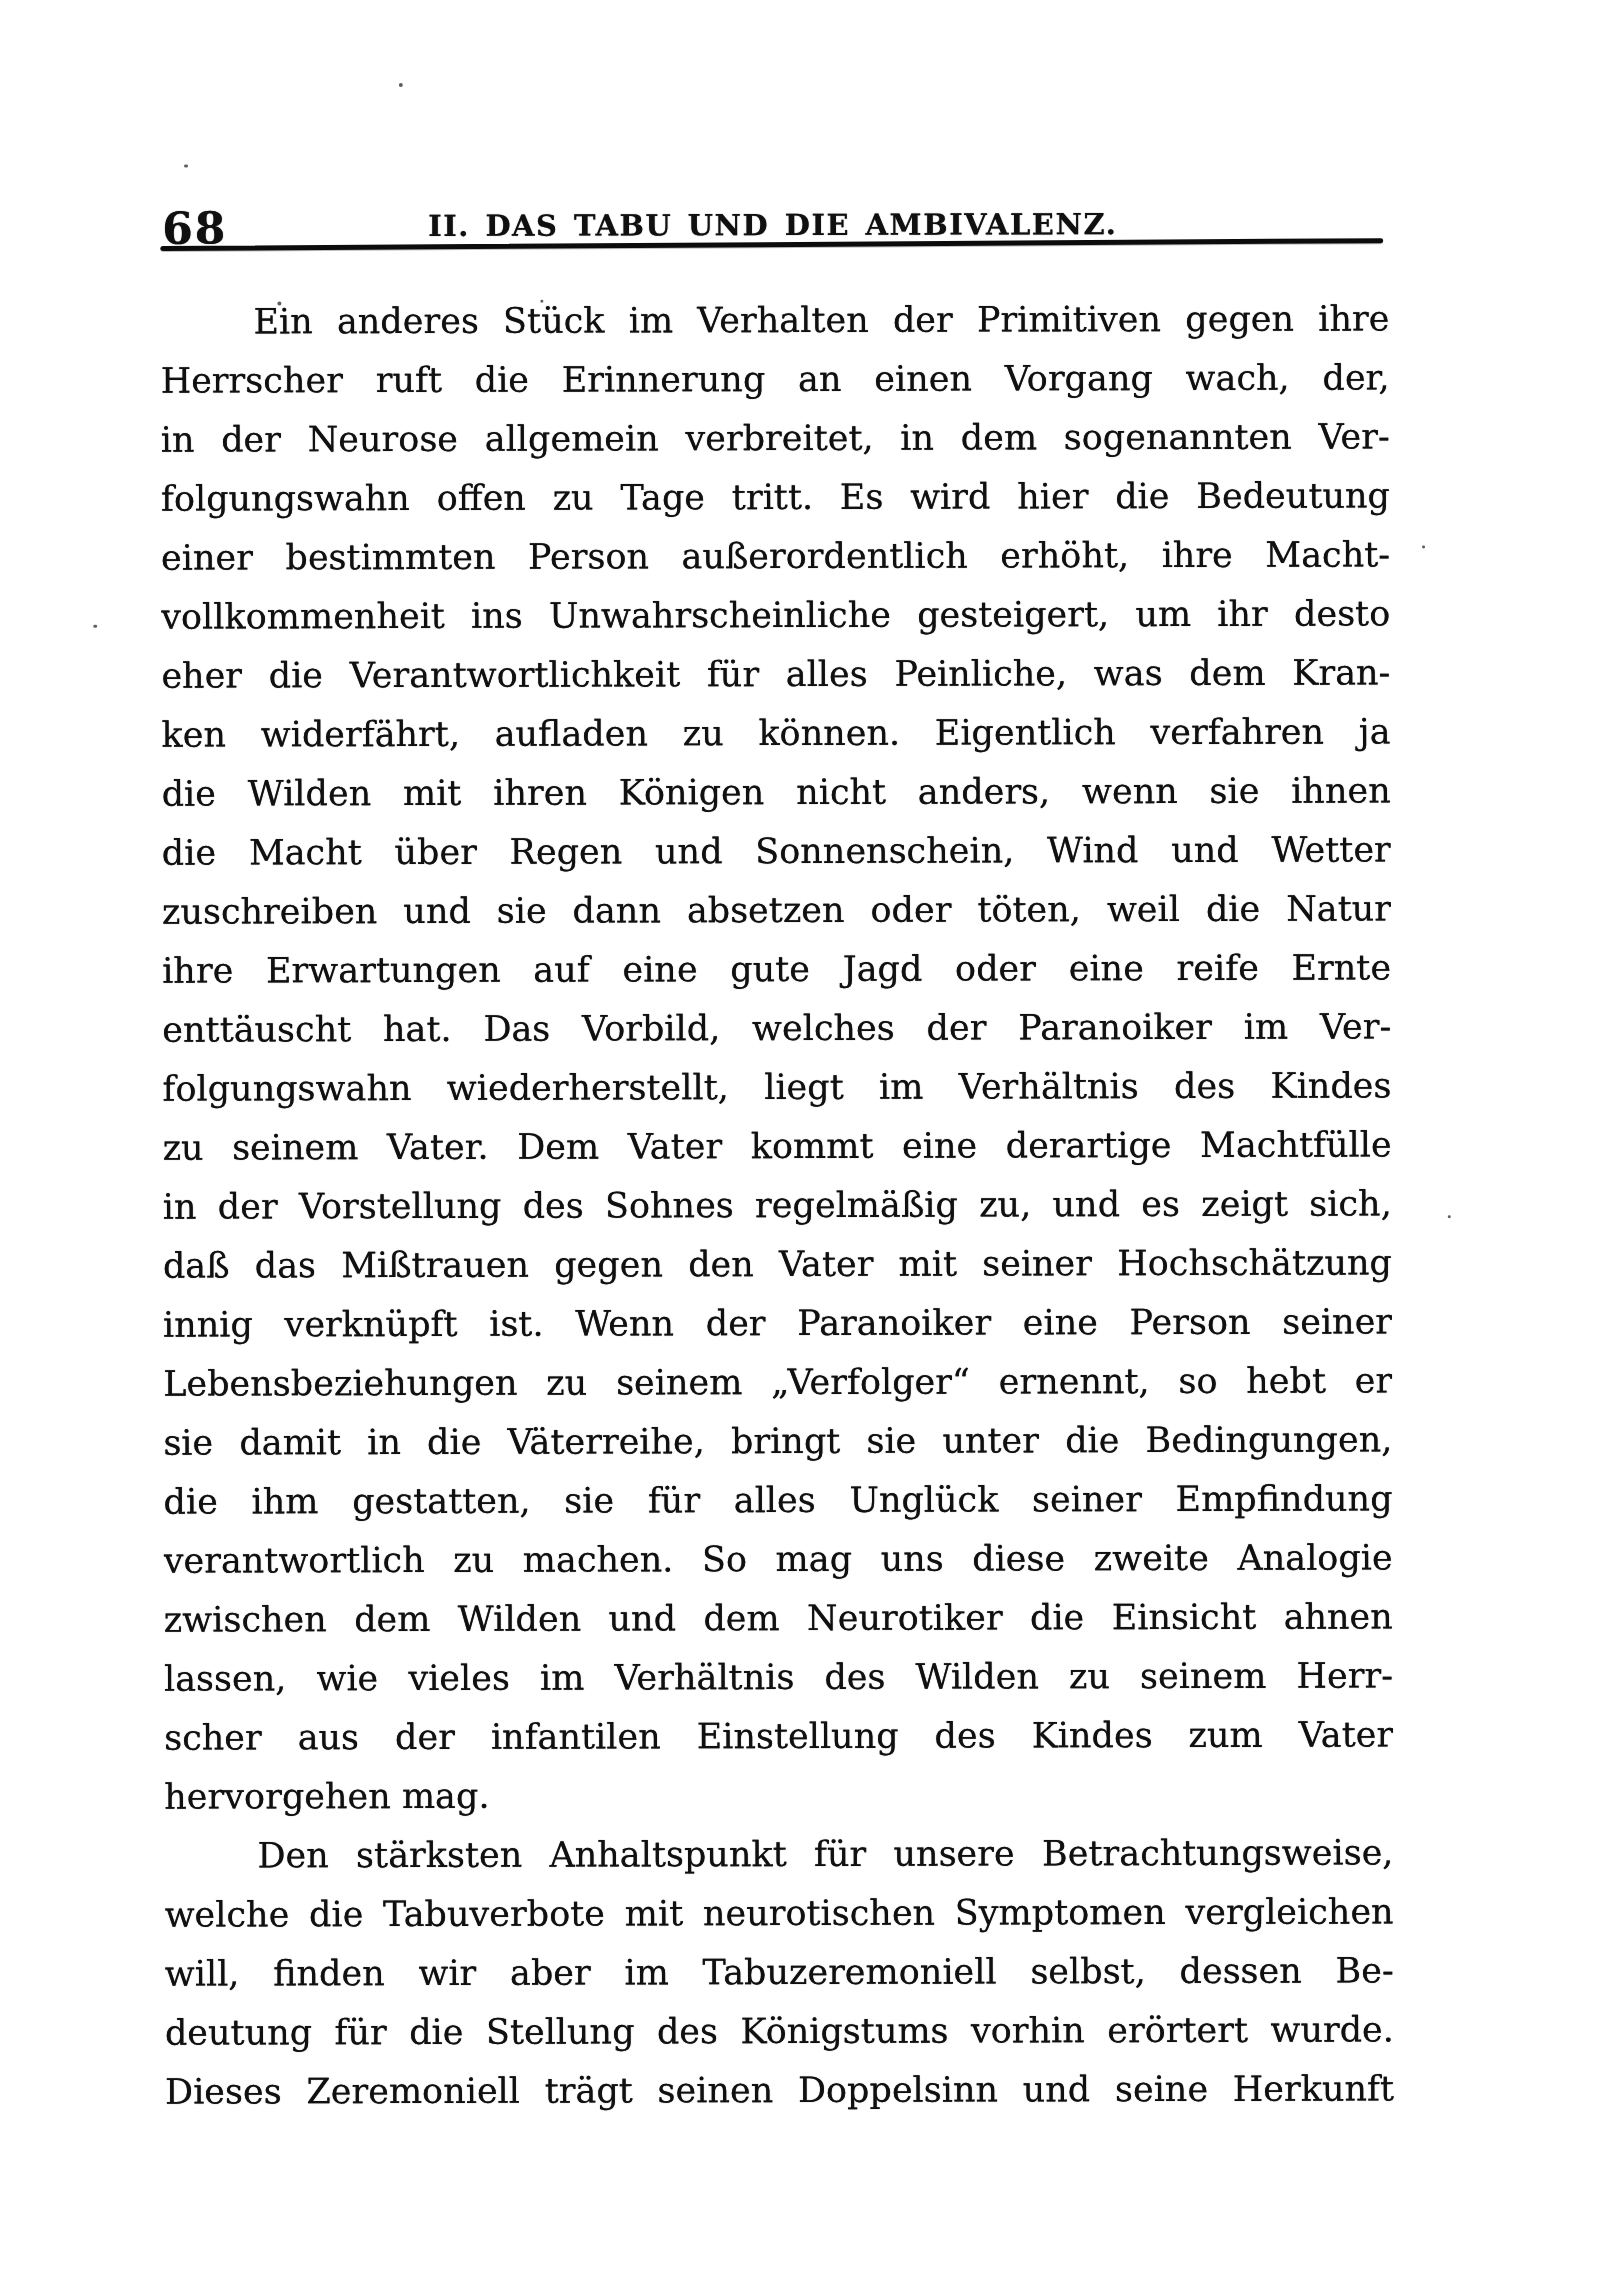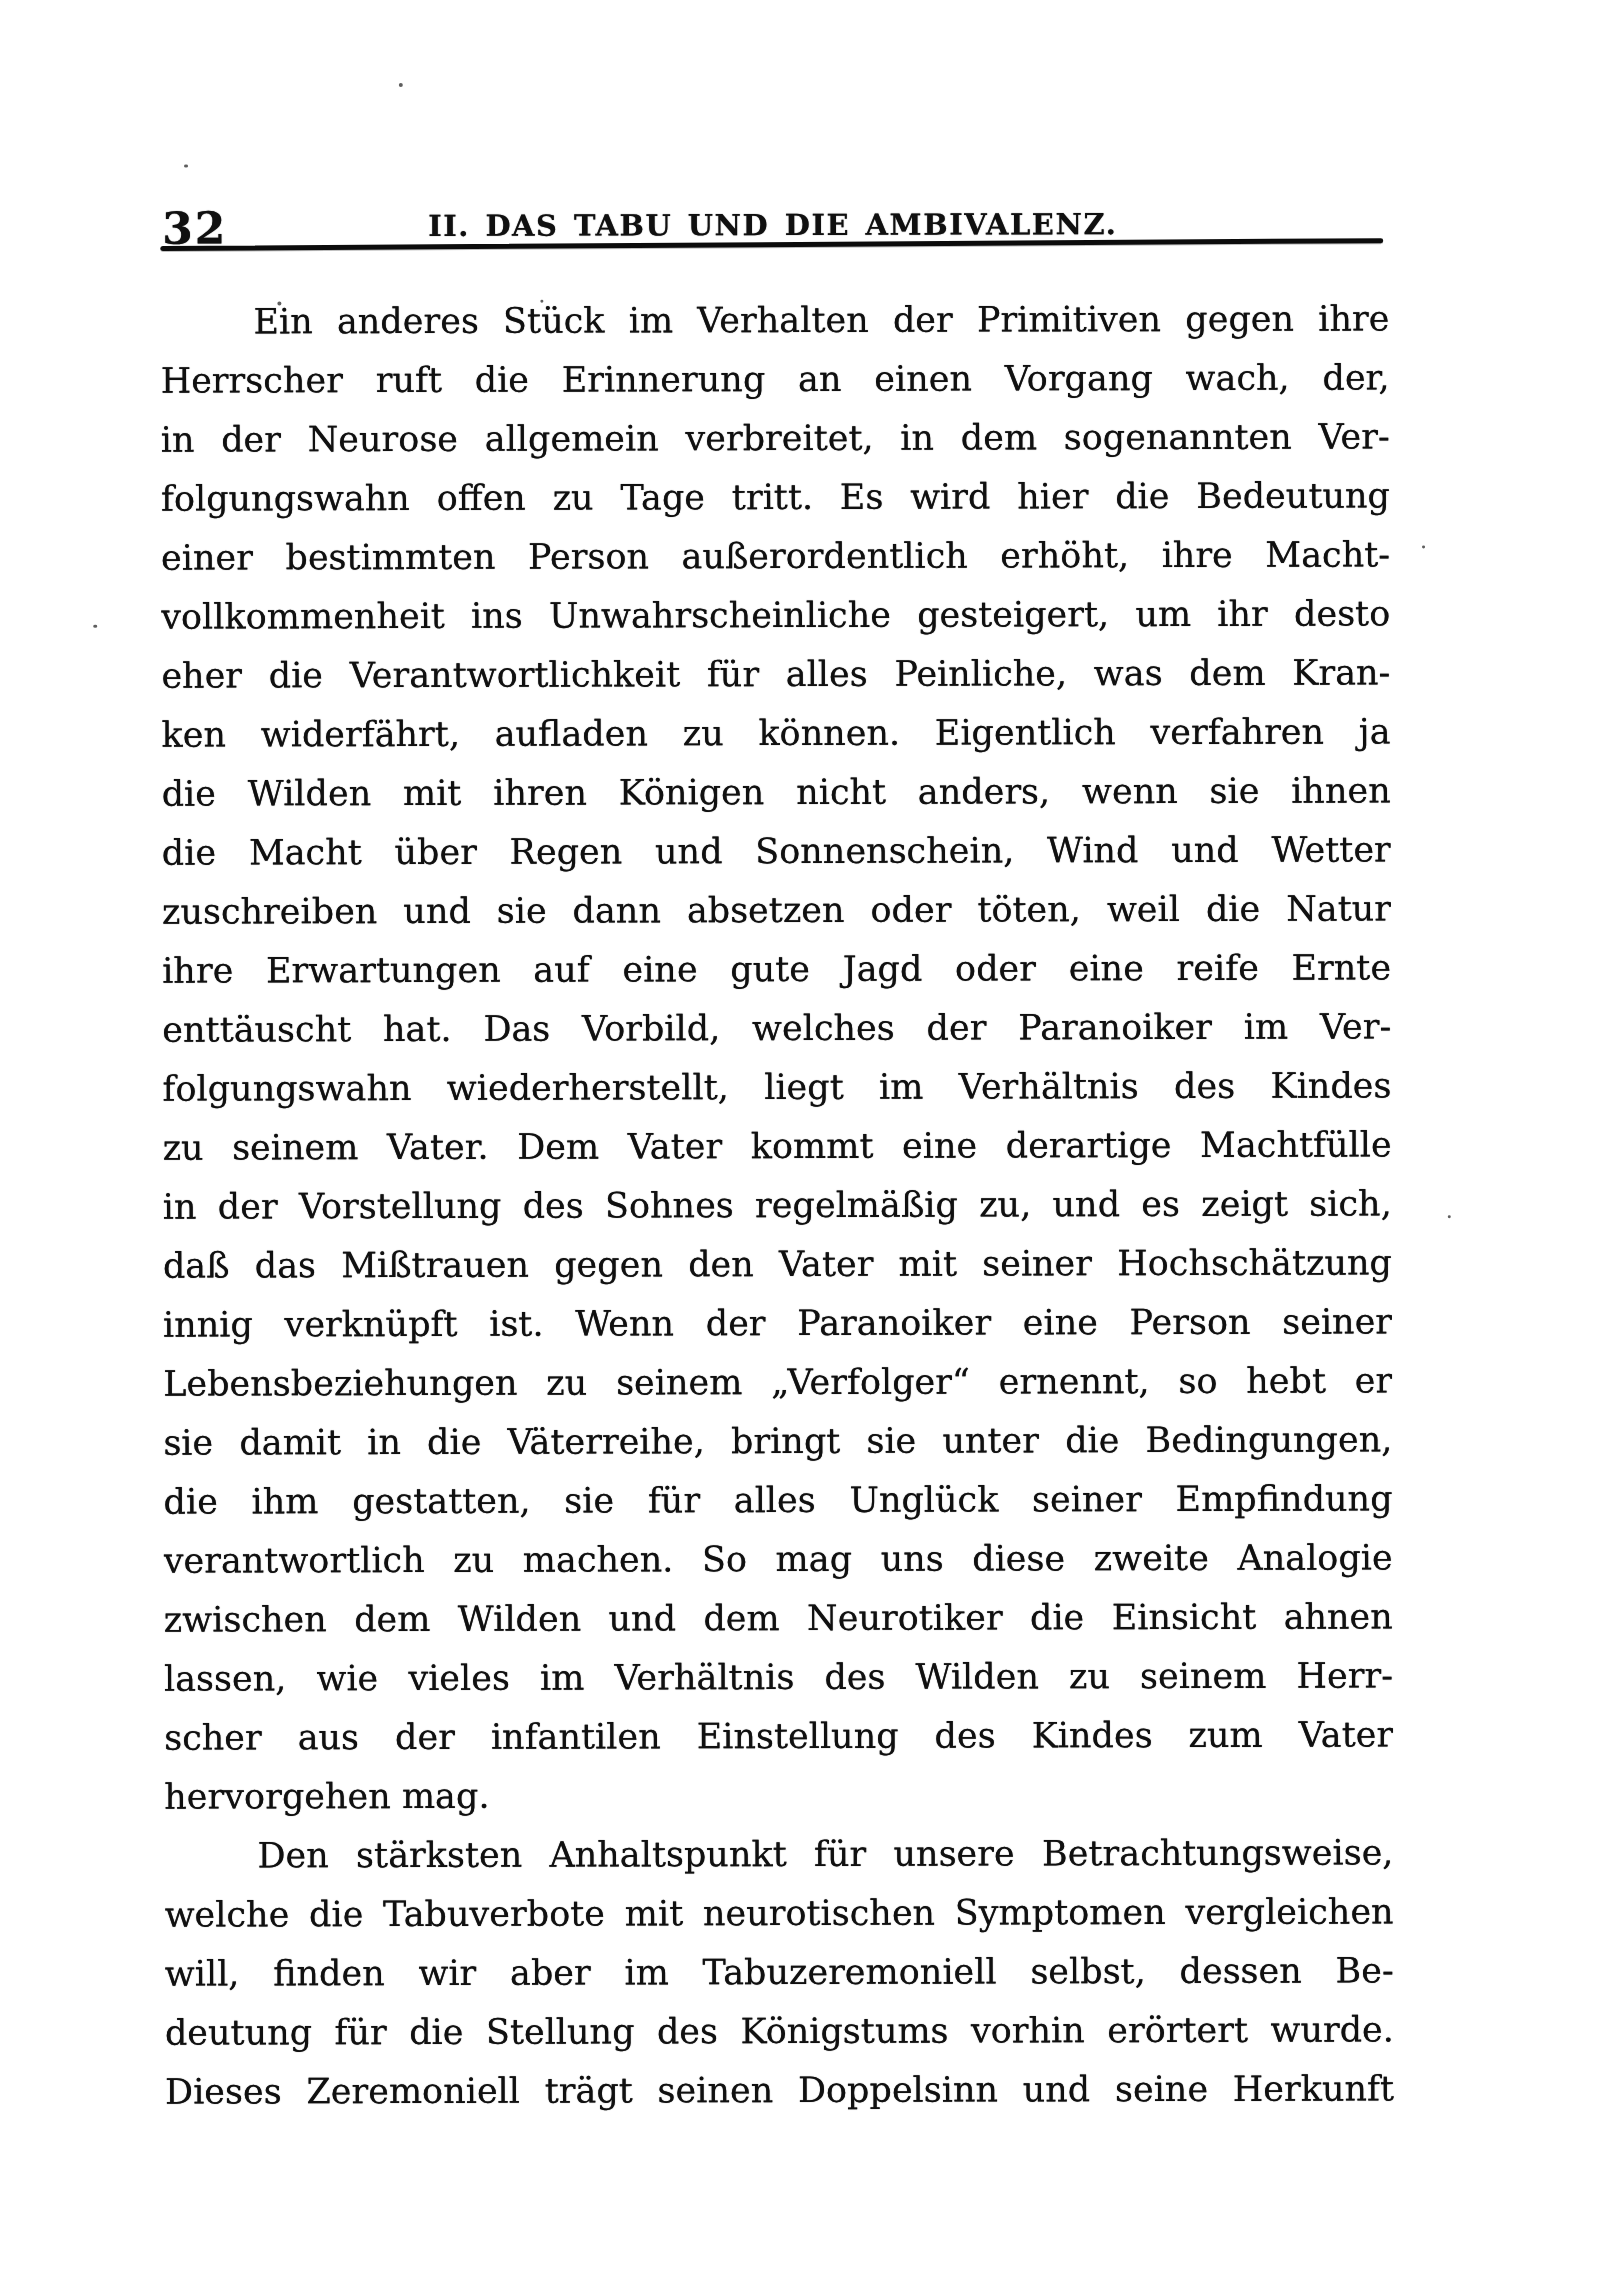--- a/index.html
+++ b/index.html
@@ -95,21 +95,21 @@
     opacity: 0.75;
   }
 </style>
 </head>
 <body>
 
 <div class="sheet">
   <div class="content">
 
     <div class="header">
-      <div class="page-number">32</div>
+      <div class="page-number">68</div>
       <div class="running-title">II. DAS TABU UND DIE AMBIVALENZ.</div>
     </div>
 
     <div class="header-rule"></div>
 
     <div class="body-block">
         <div class="paragraph">
           <div class="line first">Ein anderes Stück im Verhalten der Primitiven gegen ihre</div>
           <div class="line">Herrscher ruft die Erinnerung an einen Vorgang wach, der,</div>
           <div class="line">in der Neurose allgemein verbreitet, in dem sogenannten Ver-</div>

